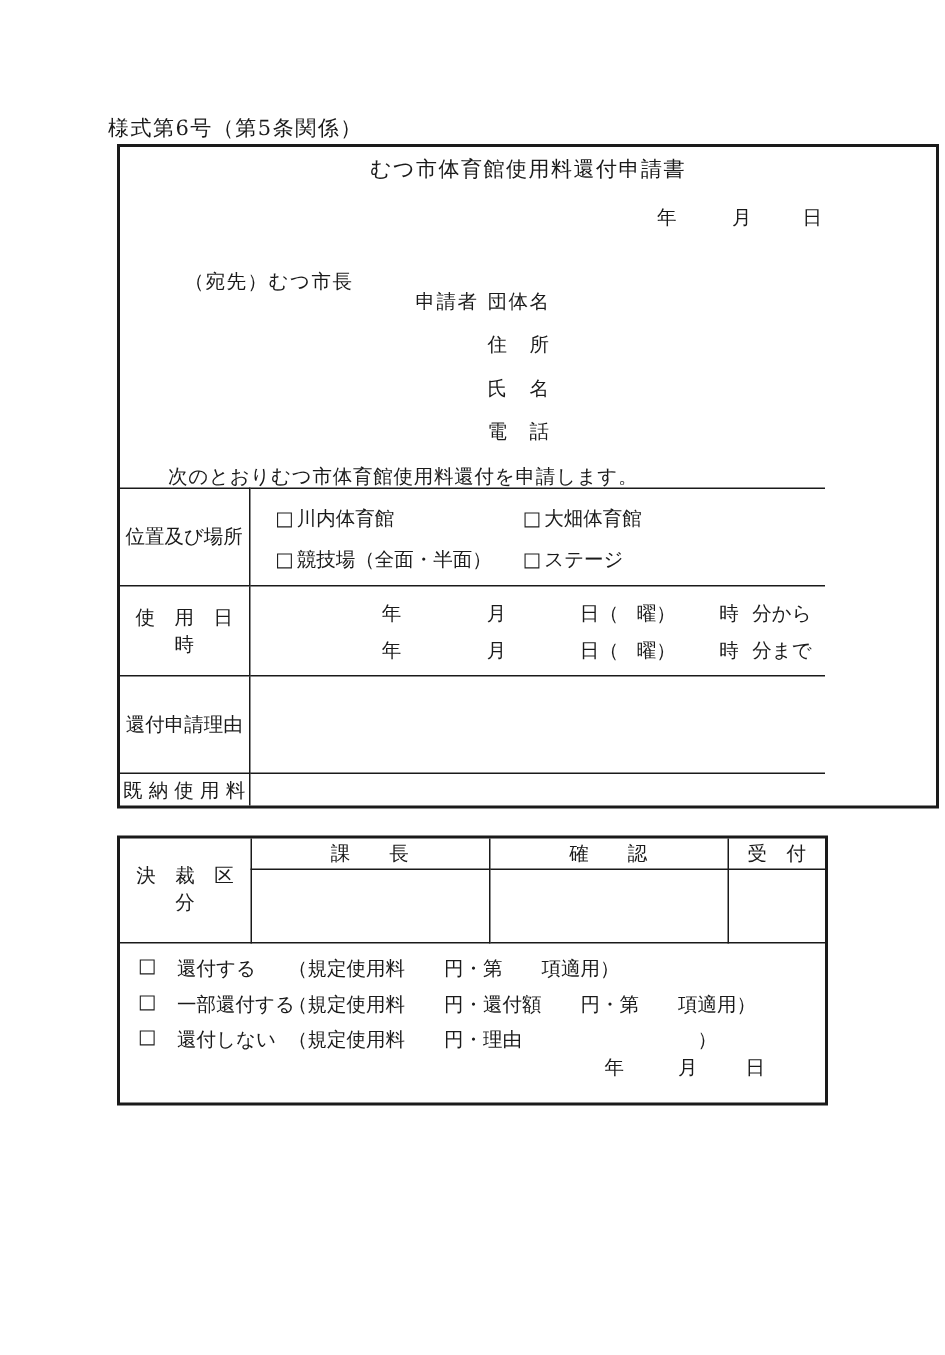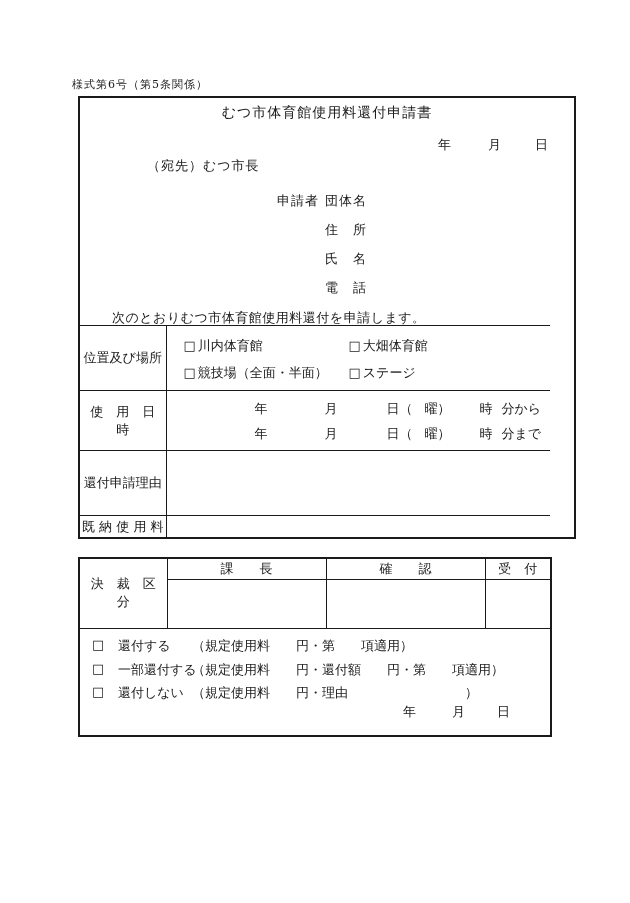--- a/index.html
+++ b/index.html
@@ -6,35 +6,35 @@
   html,body { background:#ffffff; }
   body {
     width:630px; height:903px;
     font-family:"DejaVu Serif","Liberation Serif",serif;
     color:#1a1a1a;
     position:relative;
     font-size:13px;
   }
   .page { position:absolute; left:0; top:0; width:630px; height:903px; background:#fff; }
 
-  .form-number { position:absolute; left:72px; top:77px; font-size:11px; letter-spacing:1px; }
+  .form-number { position:absolute; left:72px; top:77px; font-size:14px; letter-spacing:1px; }
 
   
   .box1 {
-    position:absolute; left:78px; top:96px; width:498px; height:443px;
+    position:absolute; left:78px; top:96px; width:548px; height:443px;
     border:2px solid #1a1a1a; background:#fff;
   }
   .box1-inner { position:absolute; left:0; top:0; right:0; bottom:0; }
 
   .title { position:absolute; top:6px; left:0; right:0; text-align:center; font-size:14px; letter-spacing:1px; }
 
   .date-line { position:absolute; top:38px; left:0; right:0; height:17px; }
   .date-line .tk { position:absolute; top:0; }
 
-  .addressee { position:absolute; top:59px; left:43px; letter-spacing:1px;margin-left:24px; }
+  .addressee { position:absolute; top:81px; left:43px; letter-spacing:1px; }
 
   .app-line { position:absolute; left:0; right:0; height:17px;text-align:center; }
   .app-label { position:absolute; left:197px; top:0; letter-spacing:1px; }
   .app-field { position:absolute; left:245px; top:0; letter-spacing:1px; }
 
   .statement { position:absolute; top:211px; left:32px; letter-spacing:0.5px; }
 
   table.main-table {
     position:absolute; top:227px; left:0; width:470px; height:212px;
     border-collapse:collapse; table-layout:fixed;

